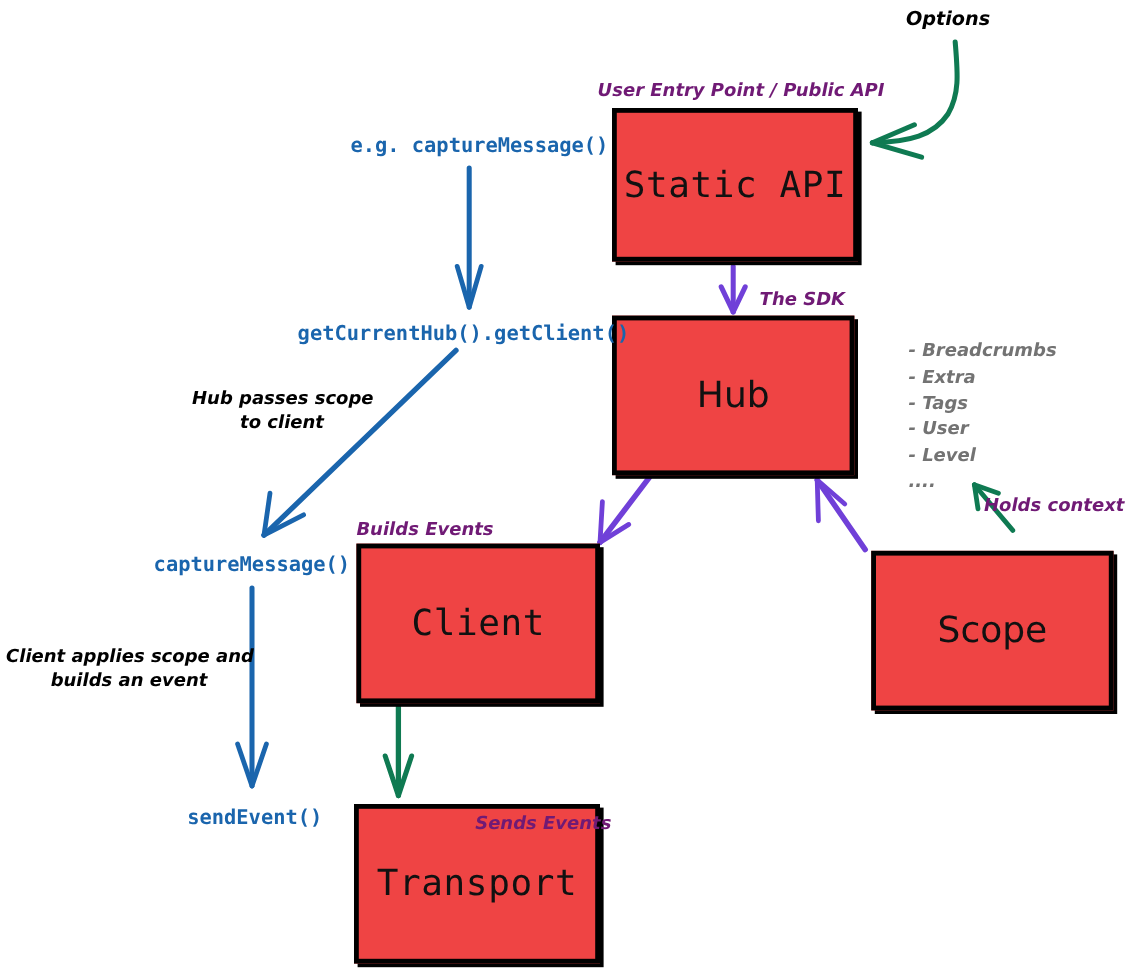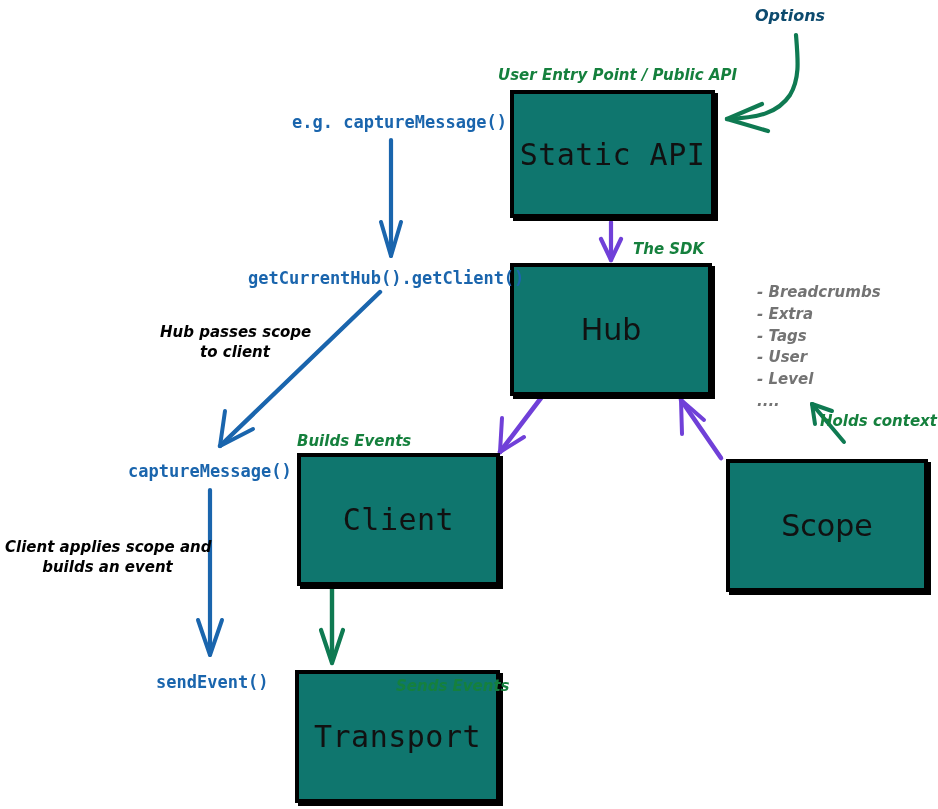--- a/index.html
+++ b/index.html
@@ -19,21 +19,21 @@
     position: absolute;
     left: 0;
     top: 0;
     width: 938px;
     height: 809px;
   }
   .node-box {
     position: absolute;
     box-sizing: border-box;
     border: 4px solid #000000;
-    background: #0f766e;
+    background: #ef4444;
     display: flex;
     align-items: center;
     justify-content: center;
     box-shadow: 3px 3px 0 #000000;
   }
   .node-label-mono {
     font-family: "DejaVu Sans Mono", monospace;
     font-size: 30px;
     color: #111111;
     letter-spacing: 0.5px;
@@ -44,28 +44,28 @@
     font-size: 30px;
     color: #111111;
     white-space: nowrap;
   }
   .ann {
     position: absolute;
     white-space: nowrap;
     line-height: 1.25;
   }
   .ann-purple {
-    color: #15803d;
+    color: #701a75;
     font-family: "DejaVu Sans", sans-serif;
     font-size: 15px;
     font-style: italic;
     font-weight: 600;
   }
   .ann-green {
-    color: #0c4a6e;
+    color: #000000;
     font-family: "DejaVu Sans", sans-serif;
     font-size: 16px;
     font-style: italic;
     font-weight: 600;
     text-align: center;
   }
   .ann-green-list {
     color: #737373;
     font-family: "DejaVu Sans", sans-serif;
     font-size: 15px;

